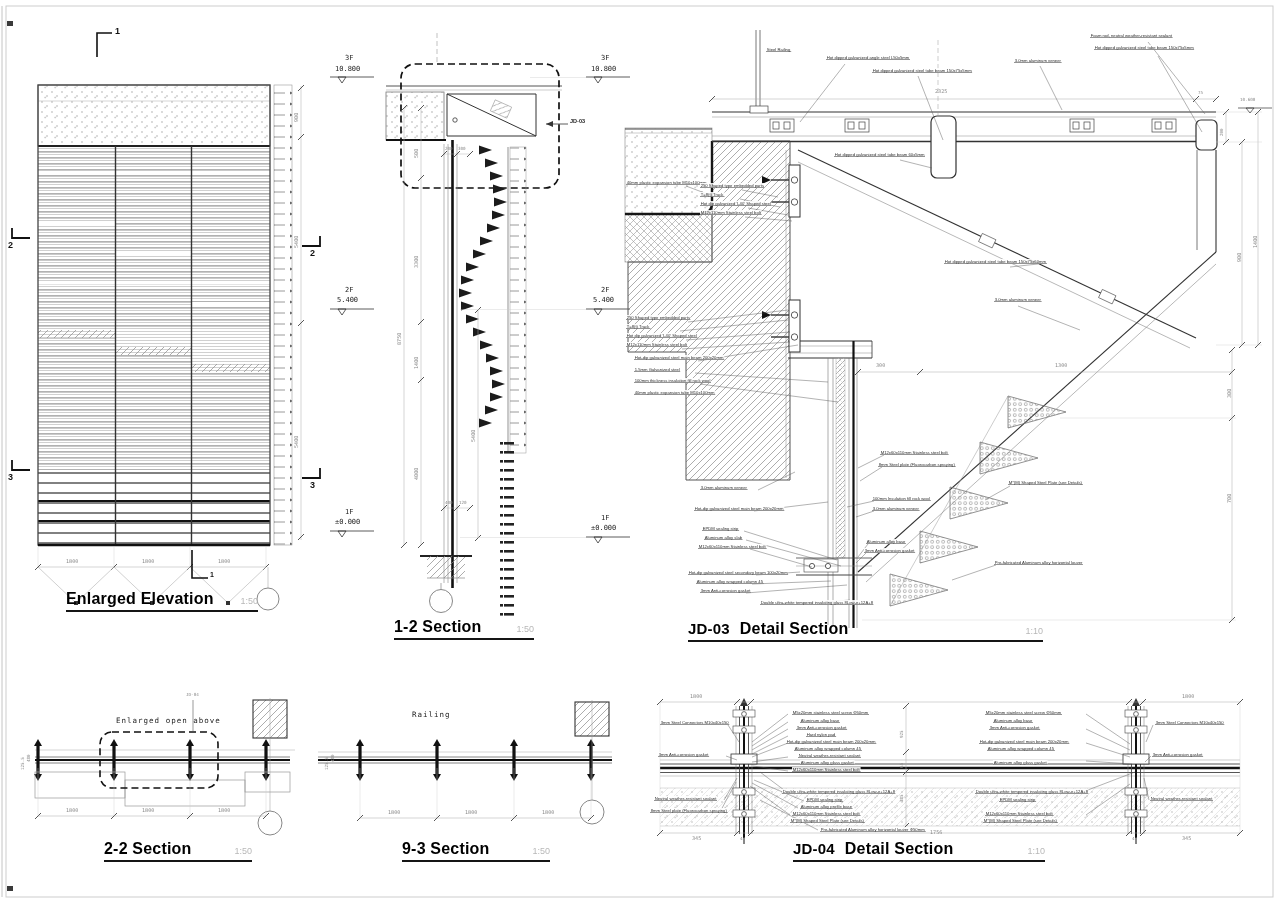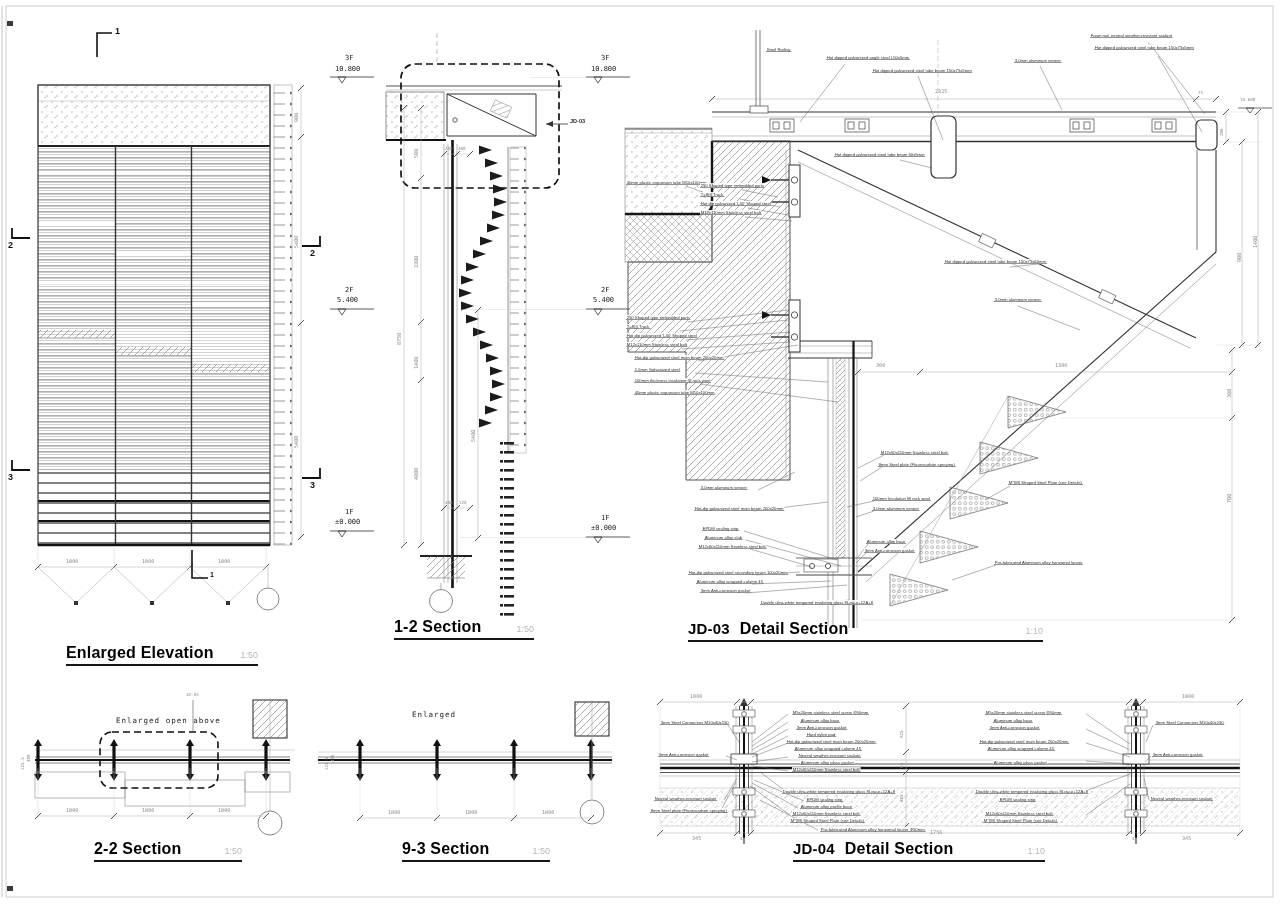--- a/index.html
+++ b/index.html
@@ -454,34 +454,34 @@
   <line x1="906" y1="706" x2="906" y2="826" stroke="#aaa" stroke-width="0.5"></line>
   <use href="#tk" x="906" y="706"></use>
       <use href="#tk" x="906" y="752"></use>
   <use href="#tk" x="906" y="772"></use>
       <use href="#tk" x="906" y="826"></use>
 
   <path fill="none" stroke="#555" stroke-width="0.45" d="M788 714 L752 742 M788 722 L752 746 M788 729 L752 750 M788 736 L752 754 M788 743 L752 757 M788 757 L752 762 M788 771 L753 766 M788 793 L760 772 M804 801 L754 780 M798 808 L752 783 M790 815 L750 786 M818 830 L760 800 M728 725 L739 742 M726 756 L737 760 M724 800 L737 778 M720 812 L736 782 M1086 714 L1130 744 M1086 729 L1130 750 M1086 743 L1130 757 M1086 761 L1132 764 M1080 793 L1135 772 M1086 815 L1130 784 M1153 725 L1146 742 M1151 756 L1145 762 M1149 800 L1144 778"></path>
 </g>
 </svg>
 
-<div class="dtitle" style="left:66px;top:644px;width:192px">
+<div class="dtitle" style="left:66px;top:590px;width:192px">
   <span class="nm">Enlarged Elevation</span>
   <span class="sc">1:50</span>
 </div>
 <div class="dtitle" style="left:394px;top:618px;width:140px">
   <span class="nm">1-2 Section</span>
   <span class="sc">1:50</span>
 </div>
 <div class="dtitle" style="left:688px;top:620px;width:355px">
   <span class="code">JD-03</span>
   <span class="nm">Detail Section</span>
   <span class="sc">1:10</span>
 </div>
-<div class="dtitle" style="left:94px;top:840px;width:148px">
+<div class="dtitle" style="left:104px;top:840px;width:148px">
   <span class="nm">2-2 Section</span>
   <span class="sc">1:50</span>
 </div>
 <div class="dtitle" style="left:402px;top:840px;width:148px">
   <span class="nm">9-3 Section</span>
   <span class="sc">1:50</span>
 </div>
 <div class="dtitle" style="left:793px;top:840px;width:252px">
   <span class="code">JD-04</span>
   <span class="nm">Detail Section</span>
@@ -577,21 +577,21 @@
 <div class="ann" style="left:760px;top:600px">Double ultra-white tempered insulating glass 8Low-e+12A+8</div>
 
 <div class="room" style="left:116px;top:716px">Enlarged open above</div>
 <div class="dim x" style="left:186px;top:692px">JD-04</div>
 <div class="dim" style="left:66px;top:807px">1800</div>
 <div class="dim" style="left:142px;top:807px">1800</div>
 <div class="dim" style="left:218px;top:807px">1800</div>
 <div class="dim r x" style="left:26px;top:762px">480</div>
 <div class="dim r x" style="left:20px;top:770px">125.5</div>
 
-<div class="room" style="left:412px;top:710px">Enlarged</div>
+<div class="room" style="left:412px;top:710px">Railing</div>
 <div class="dim" style="left:388px;top:809px">1800</div>
 <div class="dim" style="left:465px;top:809px">1800</div>
 <div class="dim" style="left:542px;top:809px">1800</div>
 <div class="dim r x" style="left:330px;top:762px">480</div>
 <div class="dim r x" style="left:324px;top:770px">125.5</div>
 
 <div class="dim" style="left:690px;top:693px">1800</div>
 <div class="dim" style="left:1182px;top:693px">1800</div>
 <div class="dim" style="left:692px;top:835px">345</div>
 <div class="dim x" style="left:740px;top:836px">44</div>

